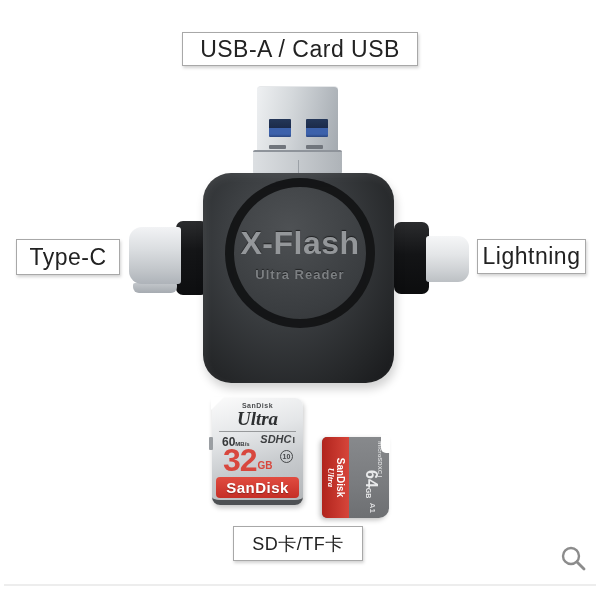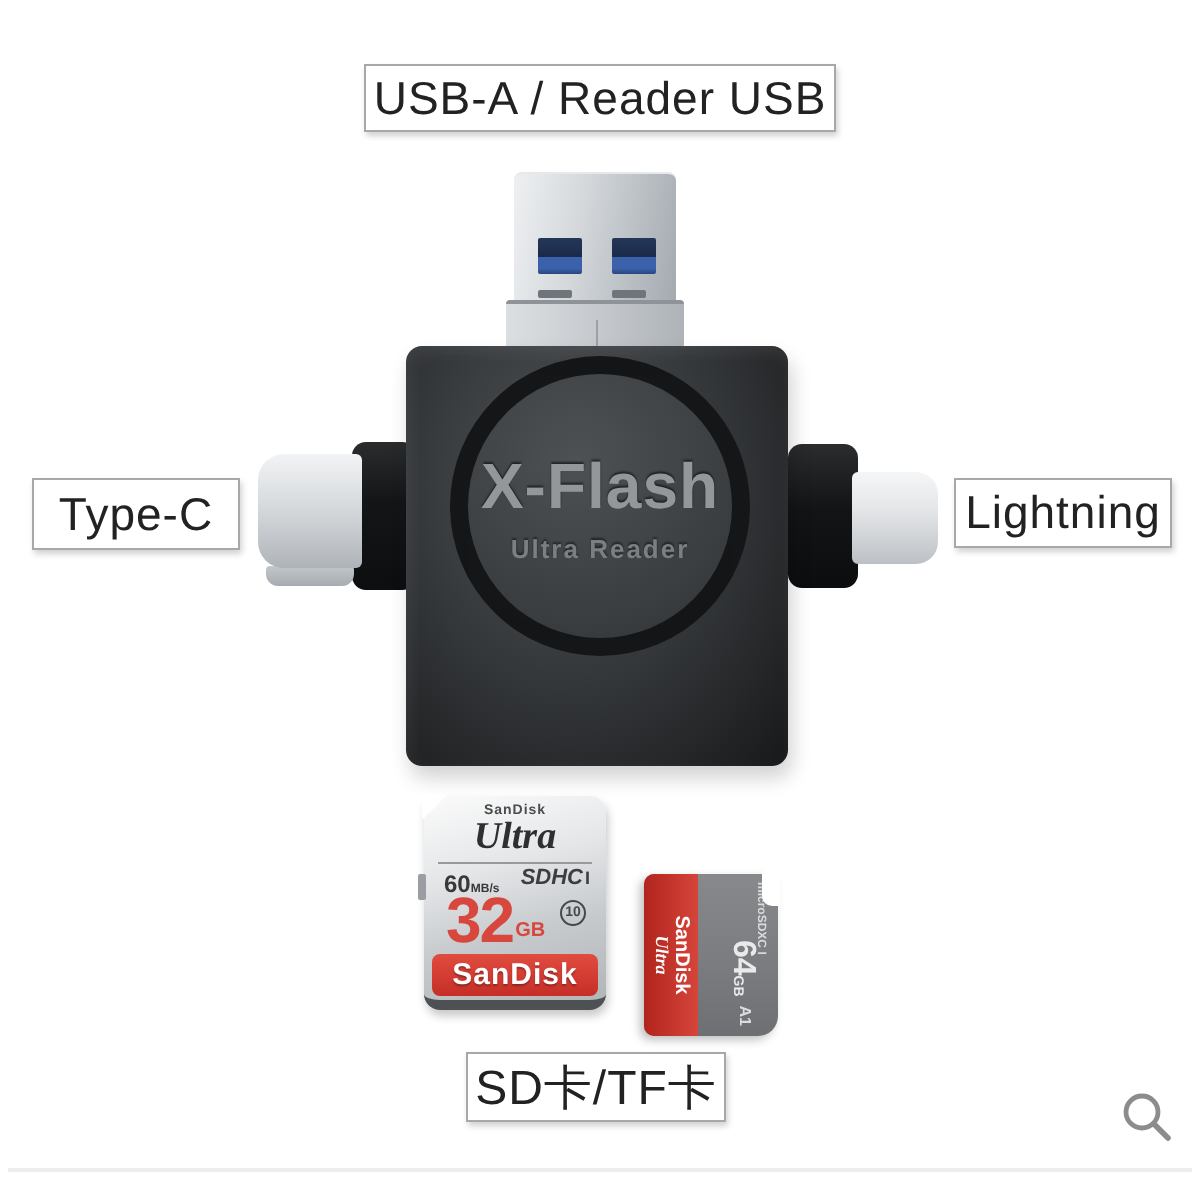--- a/index.html
+++ b/index.html
@@ -12,21 +12,21 @@
   
   .label-box {
     position:absolute; background:#fff; border:1px solid #a8a8a8;
     box-shadow:1px 2px 3px rgba(0,0,0,0.18);
     display:flex; align-items:center; justify-content:center;
     font-size:23px; color:#222; letter-spacing:0.5px; white-space:nowrap;
   }
   .lb-top    { left:182px; top:32px;  width:236px; height:34px; }
   .lb-left   { left:16px;  top:239px; width:104px; height:36px; }
   .lb-right  { left:477px; top:239px; width:109px; height:35px; }
-  .lb-bottom { left:233px; top:526px; width:130px; height:35px; font-size:24px; }
+  .lb-bottom { left:233px; top:526px; width:130px; height:35px; font-size:18px; }
 
   
   .usb-plug {
     position:absolute; left:257px; top:86px; width:81px; height:64px;
     background:linear-gradient(100deg,#eef0f2 0%,#d4d8db 40%,#bcc1c6 70%,#a4aab0 100%);
     border-radius:4px 4px 0 0; border-top:1px solid #e6e8ea;
   }
   .usb-window {
     position:absolute; top:32px; width:22px; height:18px; border-radius:1px;
     background:linear-gradient(180deg,#243759 0%,#1b2a49 52%,#3c61ab 52%,#3c61ab 84%,#2a4680 100%);
@@ -37,21 +37,21 @@
   .usb-base {
     position:absolute; left:253px; top:150px; width:89px; height:24px;
     background:linear-gradient(90deg,#dcdfe2 0%,#c6cace 50%,#aeb3b8 100%);
     border-top:2px solid #8e939a; border-radius:2px;
   }
   .usb-base::before { content:""; position:absolute; left:50%; top:8px; bottom:0; width:1px; background:#9ca1a7; }
 
   
   .body-shell {
     position:absolute; left:203px; top:173px; width:191px; height:210px;
-    border-radius:8px;
+    border-radius:28px;
     background:radial-gradient(ellipse at 42% 32%, #505356 0%, #3a3d40 40%, #242628 78%, #17181a 100%);
     box-shadow:inset 2px 3px 8px rgba(255,255,255,0.08), 2px 6px 10px rgba(0,0,0,0.18);
   }
   .body-ring {
     position:absolute; left:22px; top:5px; width:150px; height:150px; border-radius:50%;
     border:9px solid rgba(17,18,20,0.92);
     background:radial-gradient(circle at 42% 32%, #4e5154 0%, #3a3d40 70%, #303234 100%);
     display:flex; flex-direction:column; align-items:center; justify-content:center;
   }
   .brand-text {
@@ -147,21 +147,21 @@
   
   .divider { position:absolute; left:4px; top:584px; width:592px; height:2px; background:#ededed; }
   .zoom-icon { position:absolute; left:558px; top:543px; width:32px; height:32px; cursor:pointer; }
 </style>
 </head>
 <body>
 
 <div class="page">
 
   <div class="label-box lb-top">
-    <span>USB-A / Reader USB</span>
+    <span>USB-A / Card USB</span>
   </div>
   <div class="label-box lb-left">
     <span>Type-C</span>
   </div>
   <div class="label-box lb-right">
     <span>Lightning</span>
   </div>
   <div class="label-box lb-bottom">
     <span>SD卡/TF卡</span>
   </div>

